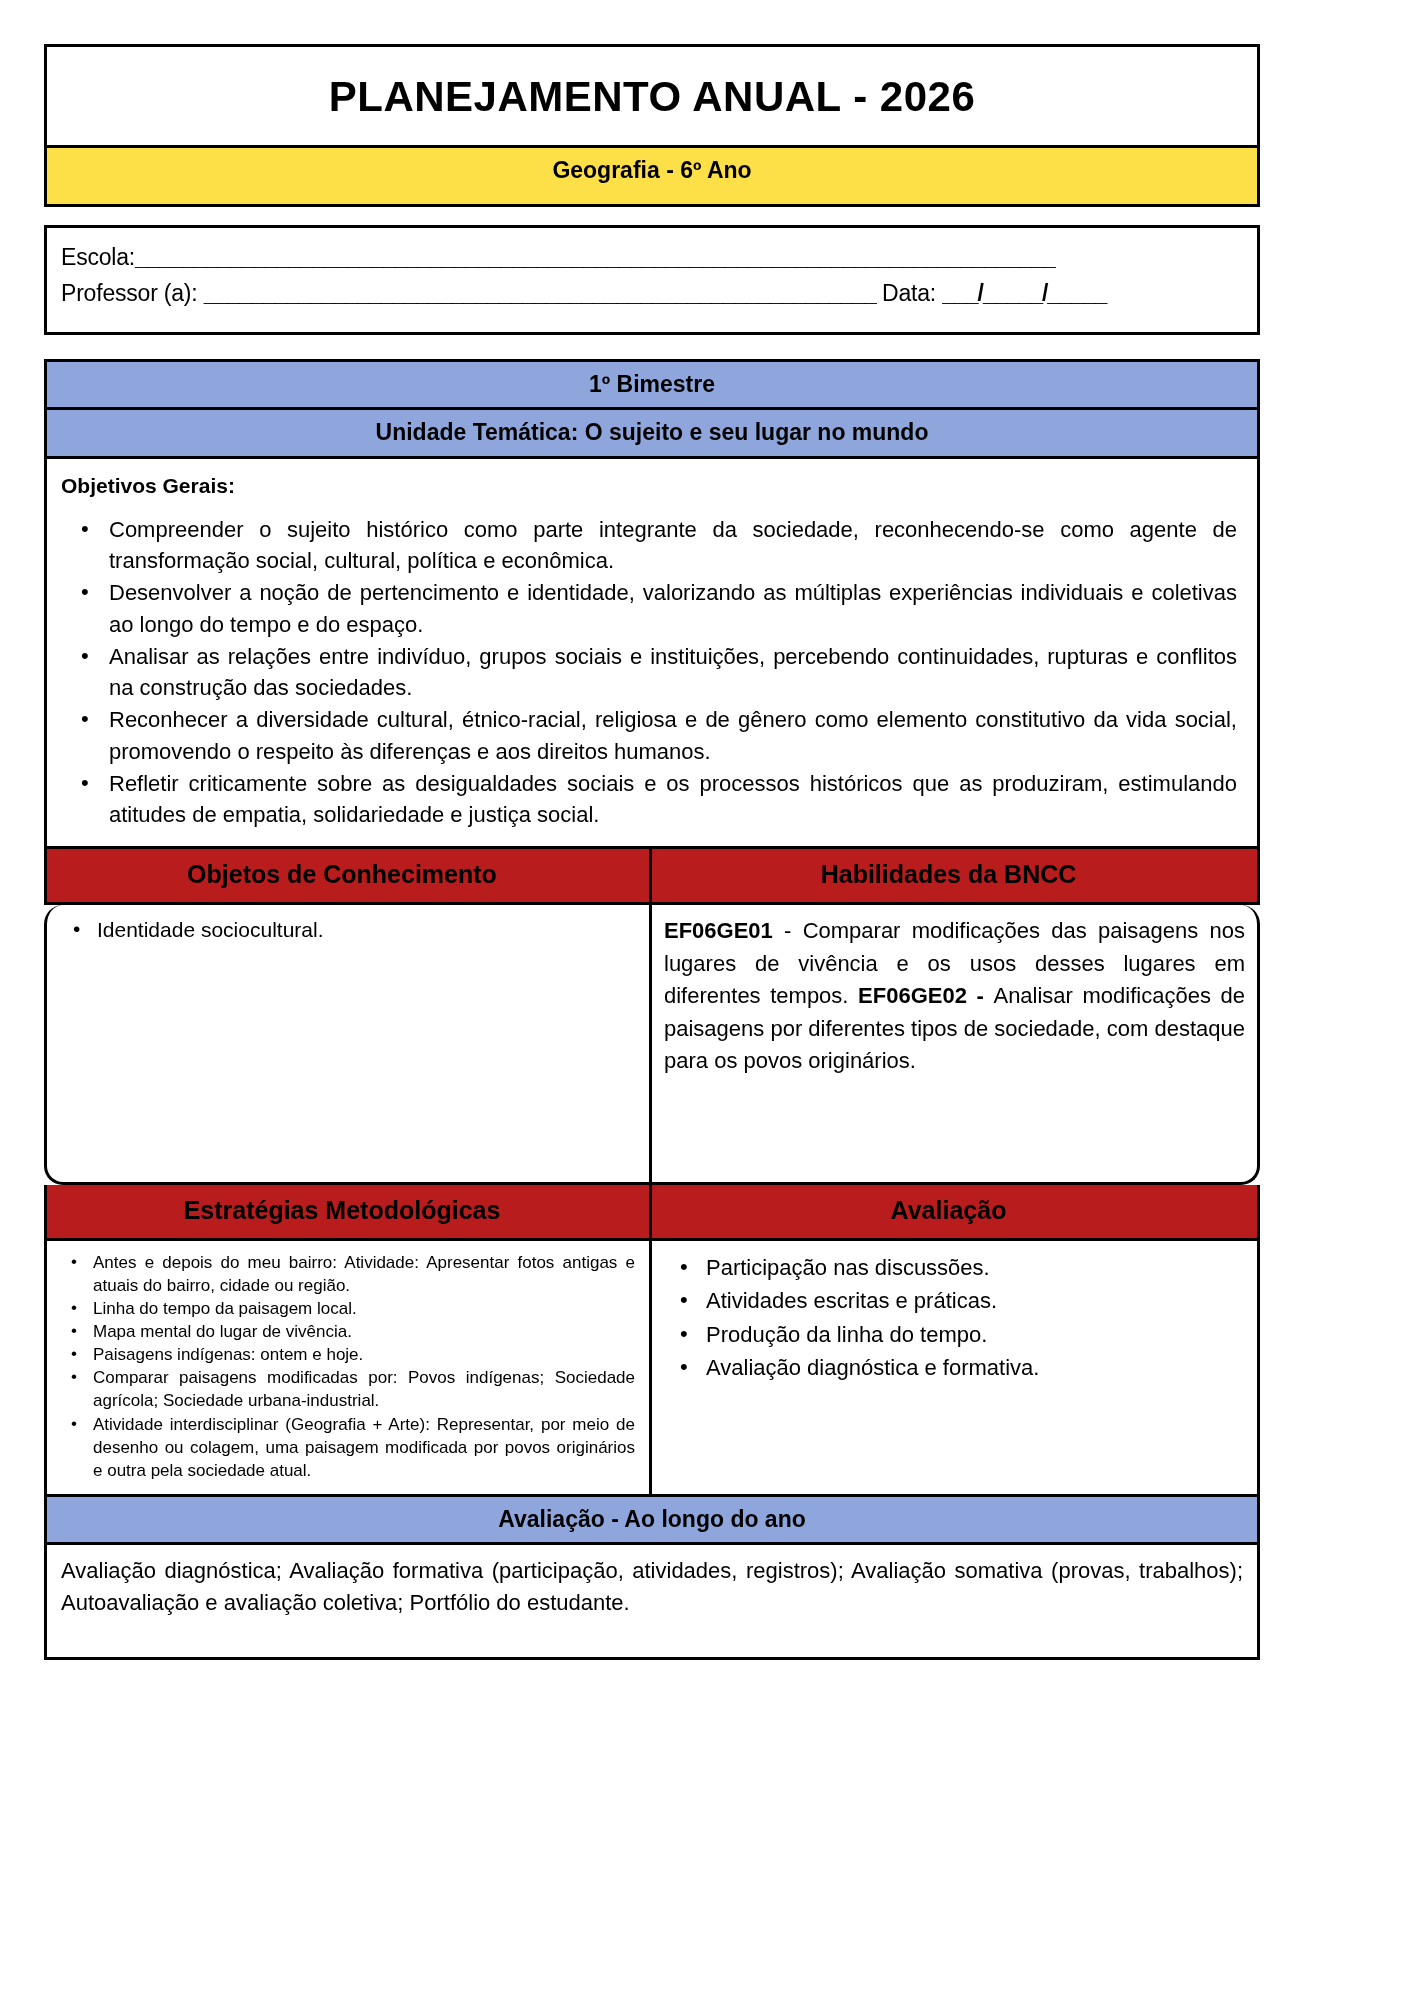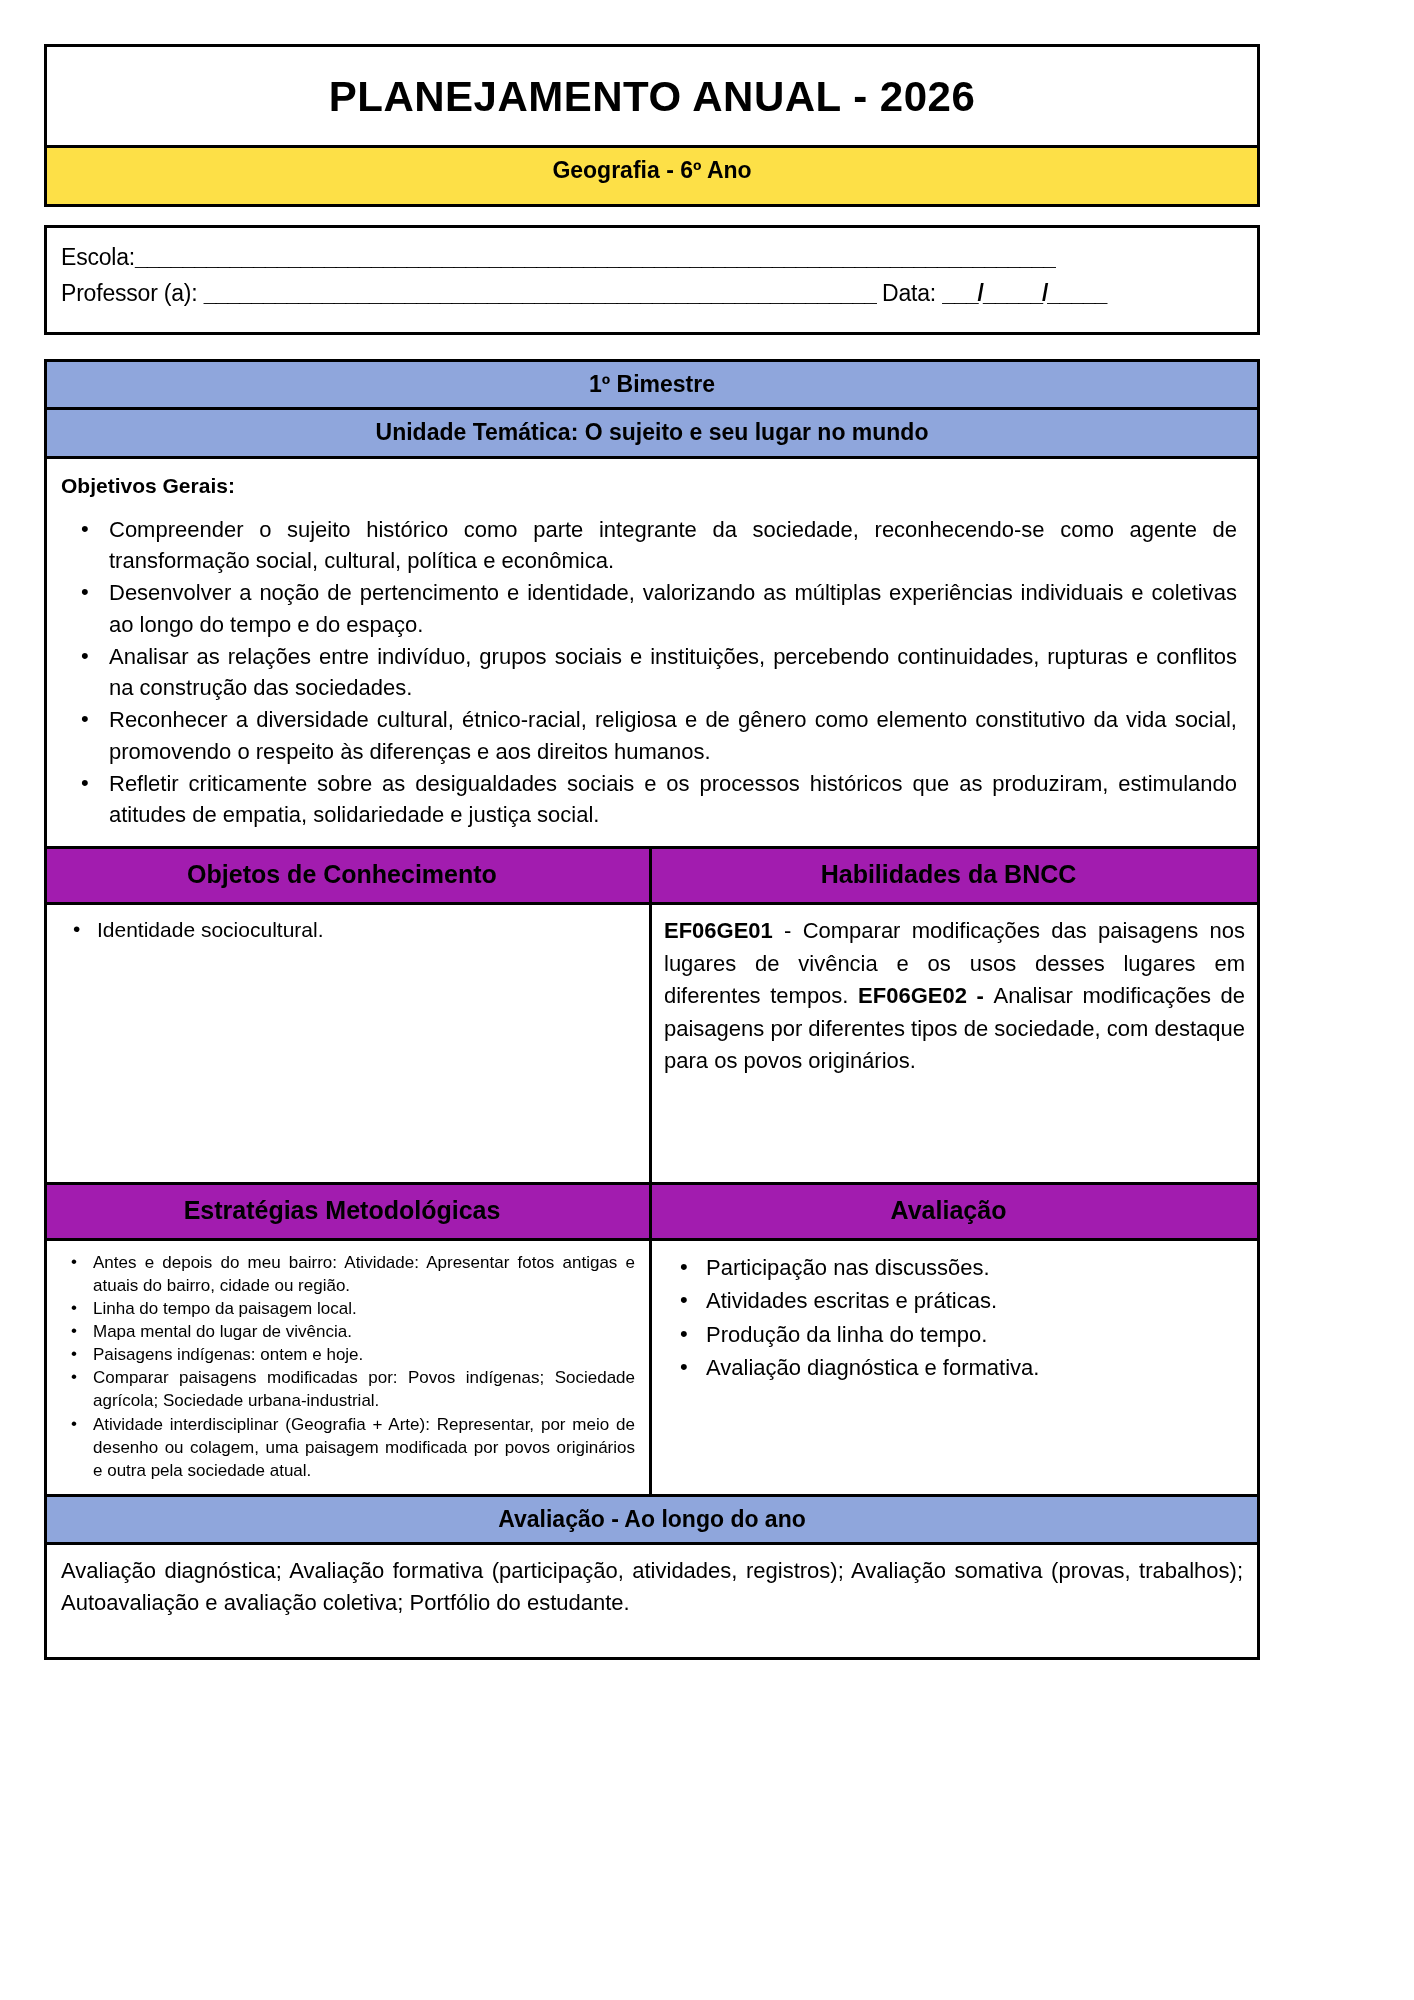--- a/index.html
+++ b/index.html
@@ -114,21 +114,21 @@
   }
   .hdr-row {
     border: 3px solid #000;
     border-top-width: 0;
     display: flex;
     box-sizing: border-box;
   }
   .hdr-row > .col {
     width: 50%;
     box-sizing: border-box;
-    background: #a21caf;
+    background: #b91c1c;
     text-align: center;
     font-weight: bold;
     font-size: 25px;
     padding: 11px 20px 13px 8px;
     line-height: 1.15;
   }
   .hdr-row > .col.first { border-right: 3px solid #000; }
 
   .body-row {
     border: 3px solid #000;
@@ -254,21 +254,21 @@
       <li>Reconhecer a diversidade cultural, étnico-racial, religiosa e de gênero como elemento constitutivo da vida social, promovendo o respeito às diferenças e aos direitos humanos.</li>
       <li>Refletir criticamente sobre as desigualdades sociais e os processos históricos que as produziram, estimulando atitudes de empatia, solidariedade e justiça social.</li>
     </ul>
   </div>
 
   <div class="hdr-row">
     <div class="col first">Objetos de Conhecimento</div>
     <div class="col">Habilidades da BNCC</div>
   </div>
 
-  <div class="body-row rows-area" style="min-height:280px;">
+  <div class="body-row rows-area" style="min-height:280px;border-radius:19px;">
     <div class="col first">
       <ul class="plain">
         <li>Identidade sociocultural.</li>
       </ul>
     </div>
     <div class="col">
       <p class="bncc-p">
         <b>EF06GE01</b><span> - </span><span>Comparar modificações das paisagens nos lugares de vivência e os usos desses lugares em diferentes tempos.</span>
         <b>EF06GE02</b><b> - </b><span>Analisar modificações de paisagens por diferentes tipos de sociedade, com destaque para os povos originários.</span>
       </p>

